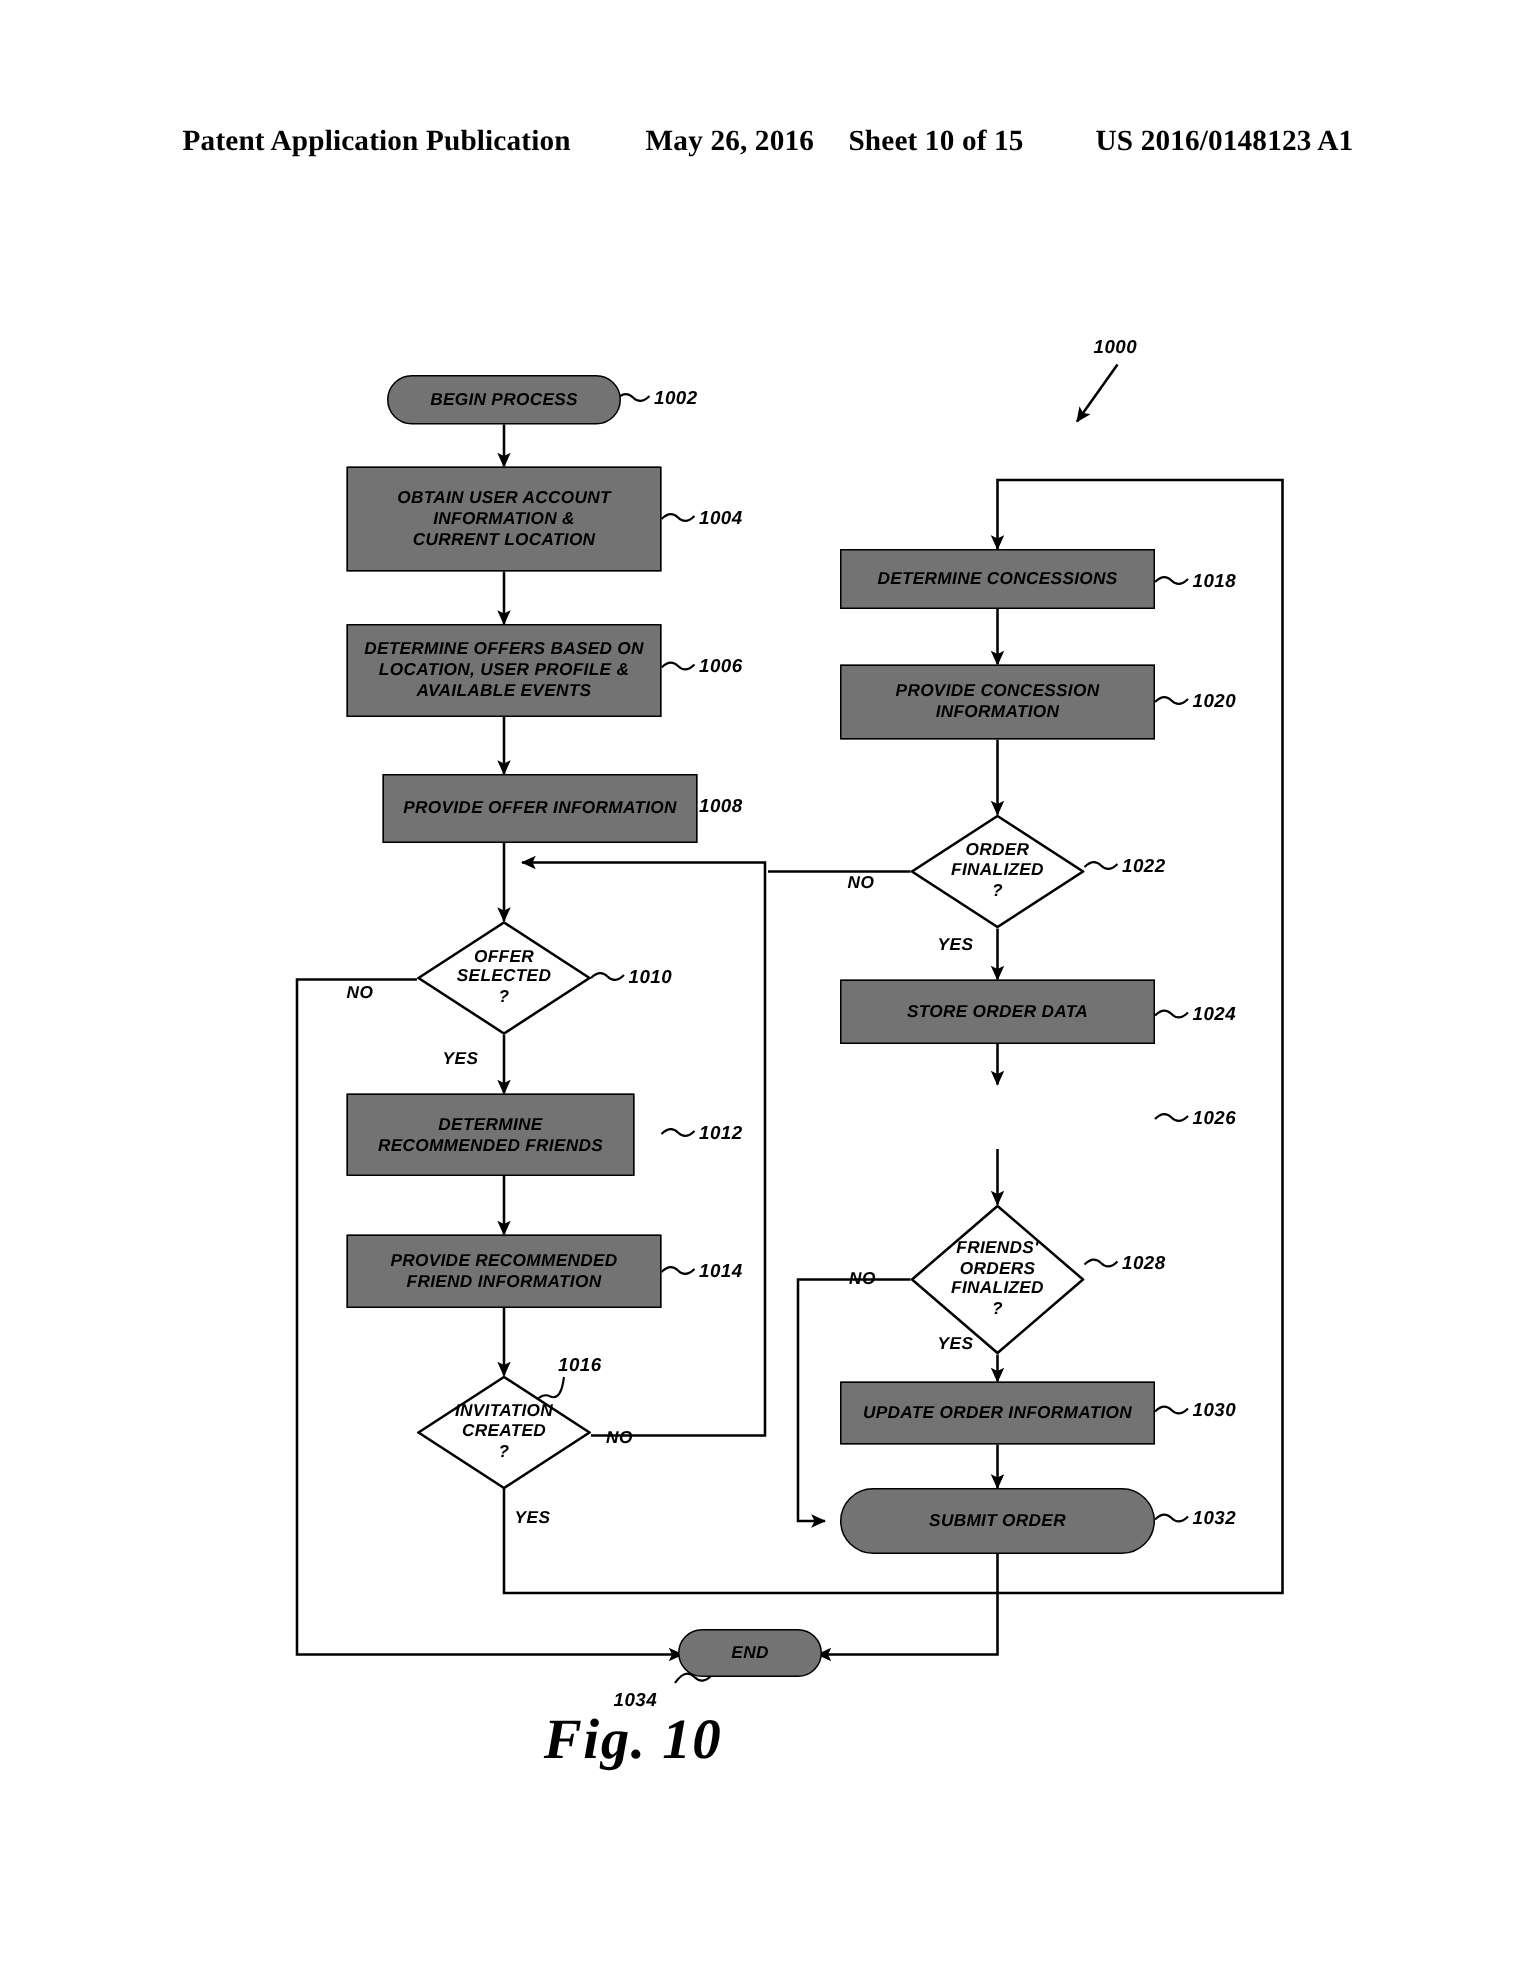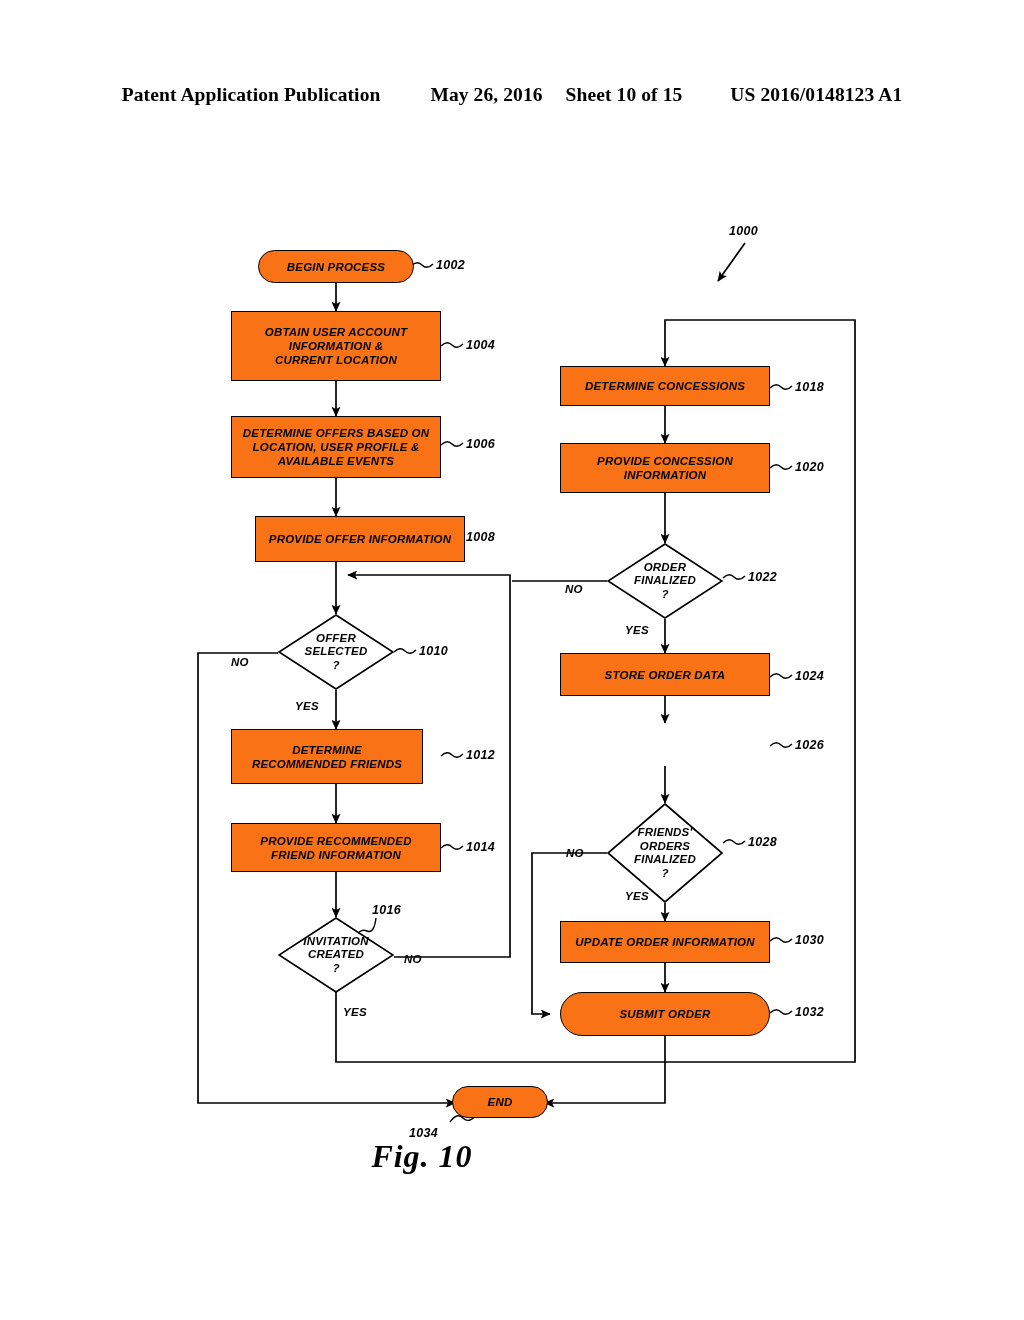--- a/index.html
+++ b/index.html
@@ -53,21 +53,21 @@
     align-items: center;
     justify-content: center;
     text-align: center;
     font-family: "Liberation Sans", sans-serif;
     font-style: italic;
     font-weight: bold;
     font-size: 11.5px;
     line-height: 14px;
     letter-spacing: 0.2px;
     color: #000;
-    background: #f97316;
+    background: #737373;
   }
   .proc {
     border: 1.6px solid #000;
     padding: 2px 6px;
   }
   .term {
     border: 1.6px solid #000;
     border-radius: 999px;
     font-size: 11.5px;
   }
@@ -117,21 +117,21 @@
   
   .fig-caption {
     position: absolute;
     left: 0;
     top: 1138px;
     width: 844px;
     text-align: center;
     font-family: "Liberation Serif", serif;
     font-weight: bold;
     font-style: italic;
-    font-size: 32px;
+    font-size: 38px;
     letter-spacing: 1px;
   }
 </style>
 </head>
 <body>
 
 <div id="page">
 
   <div class="pat-header">
     <span class="seg">Patent Application Publication</span>

